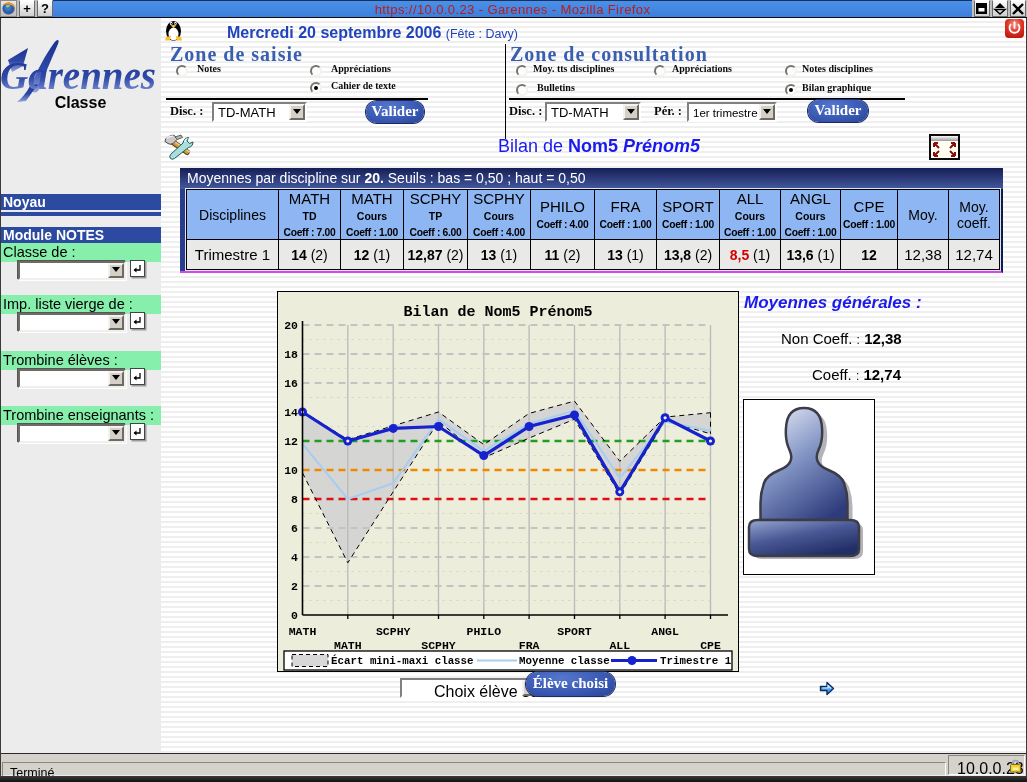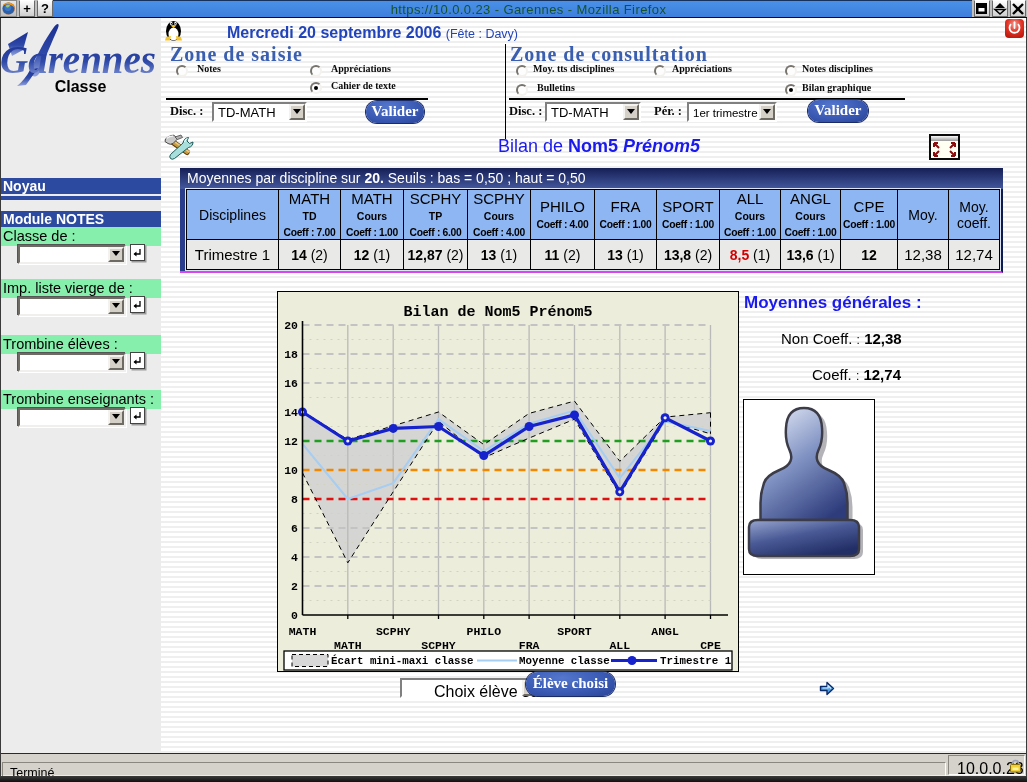--- a/index.html
+++ b/index.html
@@ -2,21 +2,21 @@
 <html><head>
 <meta charset="utf-8">
 <style>
 html,body{margin:0;padding:0;width:1027px;height:782px;overflow:hidden;background:#ececec;font-family:"Liberation Sans",sans-serif;}
 *{box-sizing:border-box;}
 .abs{position:absolute;}
 #stage{position:relative;width:1027px;height:782px;}
 
 #titlebar{position:absolute;left:0;top:0;width:1027px;height:18px;background:#bfbfbf;border-bottom:1px solid #0a0a0a;}
 #tbblue{position:absolute;left:53px;top:0;width:919px;height:17px;background:linear-gradient(#4a90e8,#3d7fdc);border-top:1px solid #16325c;}
-#tbtitle{position:absolute;left:53px;top:1.5px;width:919px;text-align:center;color:#14532d;font-size:13px;letter-spacing:0.4px;margin-left:16px;}
+#tbtitle{position:absolute;left:53px;top:1.5px;width:919px;text-align:center;color:#b91c1c;font-size:13px;letter-spacing:0.4px;}
 .tbbtn{position:absolute;top:0;height:17px;width:16px;background:linear-gradient(#fdfdfd,#cfcfcf);border:1px solid #6a6a6a;border-top-color:#fff;}
 .tbglyph{font-weight:bold;font-size:13px;color:#000;text-align:center;line-height:15px;}
 
 #content{position:absolute;left:0;top:18px;width:1027px;height:735px;background:#ececec;}
 #main{position:absolute;left:161px;top:0;width:866px;height:735px;
 background:repeating-linear-gradient(#ffffff 0px,#ffffff 3px,#efefef 3px,#efefef 5px);}
 
 .sbbar{position:absolute;left:0;width:161px;background:#2c4ba0;color:#fff;font-weight:bold;font-size:14px;padding-left:3px;}
 .sblabel{position:absolute;left:0;width:161px;font-size:14.5px;color:#000;background:#86efac;padding:1px 0 2px 3px;}
 .sbselect{position:absolute;left:18px;width:108px;height:19px;background:#fff;border:2px solid;border-color:#6e6a64 #f0efed #f0efed #6e6a64;box-shadow:1px 1px 0 #fff,-1px -1px 0 #555;}
@@ -78,21 +78,21 @@
           <g stroke="#000" stroke-width="2.4">
             <line x1="2" y1="2" x2="12" y2="12"></line>
             <line x1="12" y1="2" x2="2" y2="12"></line>
           </g>
         </svg></div>
 </div>
 
 <div id="content">
   <div id="main"></div>
 
-  <div id="sidebar" class="abs" style="left:0;top:0;width:161px;height:735px;">
+  <div id="sidebar" class="abs" style="left:0;top:16px;width:161px;height:735px;">
     <svg class="abs" style="left:0;top:0;" width="161" height="75" viewBox="0 0 161 75">
       <defs>
         <linearGradient id="lg" x1="0" y1="0" x2="0" y2="1">
           <stop offset="0" stop-color="#1b2f92"></stop>
               <stop offset="0.55" stop-color="#2e49a8"></stop>
               <stop offset="1" stop-color="#93a3dd"></stop>
         </linearGradient>
       </defs>
       <path d="M30 54 C36 38 46 20 54 9 C57 5 60 5 58 10 C52 24 44 42 40 54 C37 60 32 60 30 54 Z" fill="url(#lg)"></path>
       <path d="M8 26 L28 14 L23 32 L12 38 Z" fill="url(#lg)"></path>
@@ -382,21 +382,21 @@
       <text x="54" y="373">Écart mini-maxi classe</text>
       <text x="242" y="373">Moyenne classe</text>
       <text x="383" y="373">Trimestre 1</text>
     </g>
     <line x1="200" y1="369.5" x2="240" y2="369.5" stroke="#a6cdf2" stroke-width="2"></line>
     <line x1="334" y1="369.5" x2="380" y2="369.5" stroke="#1622cc" stroke-width="3.2"></line>
     <circle cx="355" cy="369.5" r="4.5" fill="#1622cc"></circle>
   </svg>
   </div>
   <div id="rightzone">
-    <div class="abs" style="left:744px;top:275px;font-size:17px;font-weight:bold;color:#1a1aee;">Moyennes générales :</div>
+    <div class="abs" style="left:744px;top:275px;font-size:17px;font-weight:bold;color:#1a1aee;font-style:italic;">Moyennes générales :</div>
     <div class="abs" style="left:781px;top:312px;font-size:15px;color:#000;">Non Coeff. <span style="font-size:12px;">:</span> <b>12,38</b></div>
     <div class="abs" style="left:812px;top:348px;font-size:15px;color:#000;">Coeff. <span style="font-size:12px;">:</span> <b>12,74</b></div>
     <div class="abs" style="left:743px;top:381px;width:132px;height:176px;background:#fff;border:1px solid #000;">
       <svg width="130" height="174" viewBox="0 0 130 174">
         <defs>
           <linearGradient id="pg" x1="0.2" y1="0" x2="0.75" y2="1">
             <stop offset="0" stop-color="#dde3f2"></stop>
                 <stop offset="0.45" stop-color="#8294c4"></stop>
                 <stop offset="1" stop-color="#2e3c7c"></stop>
           </linearGradient>

